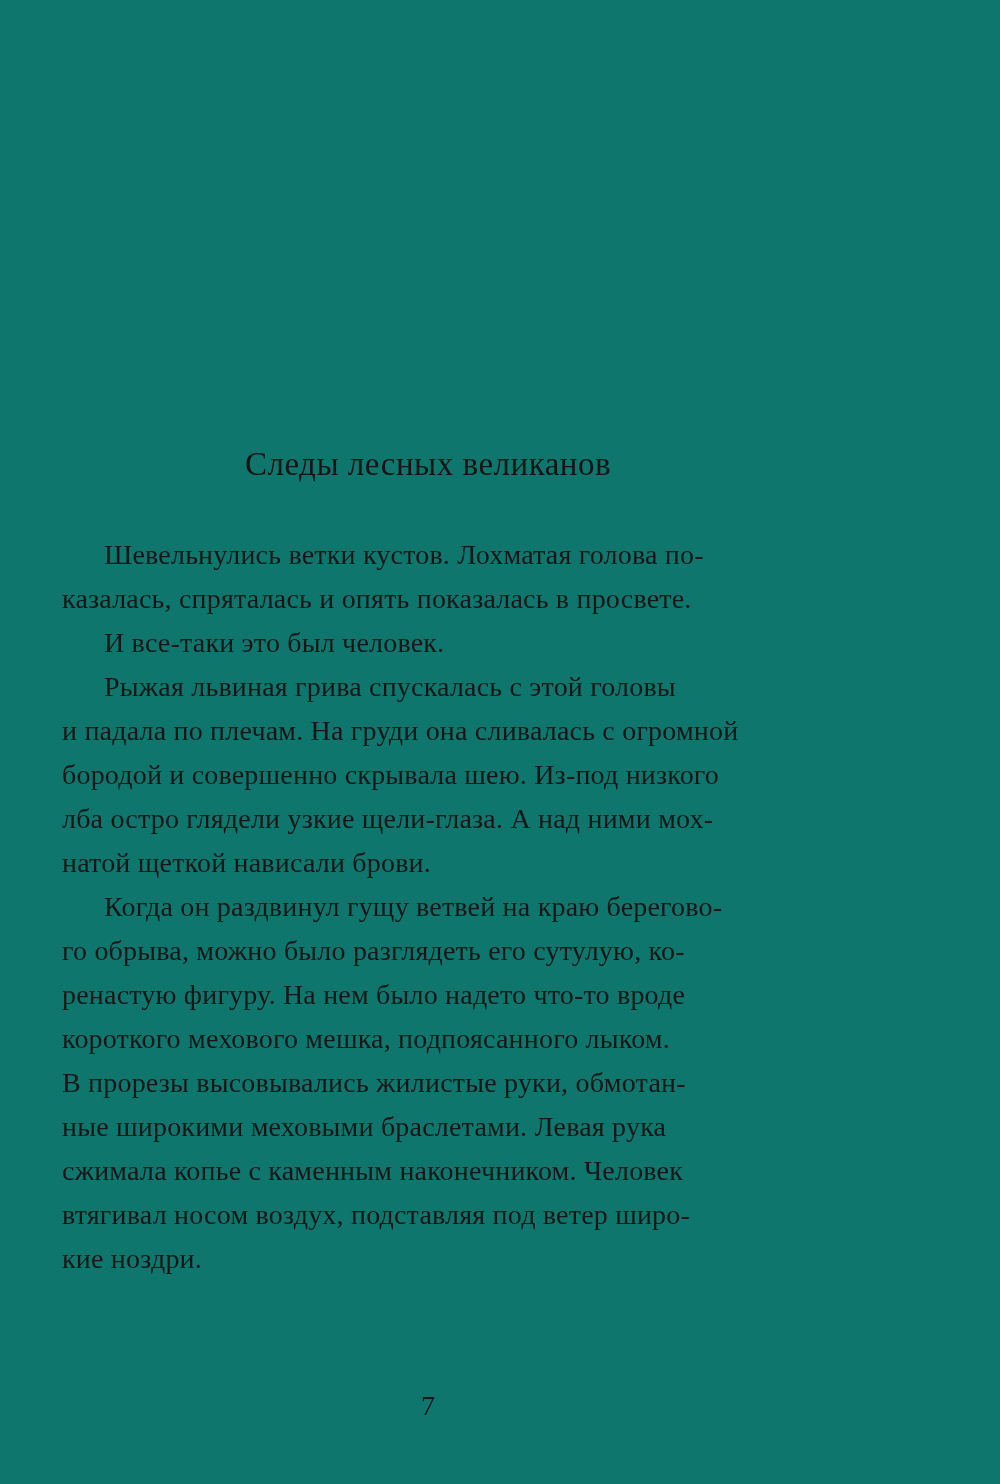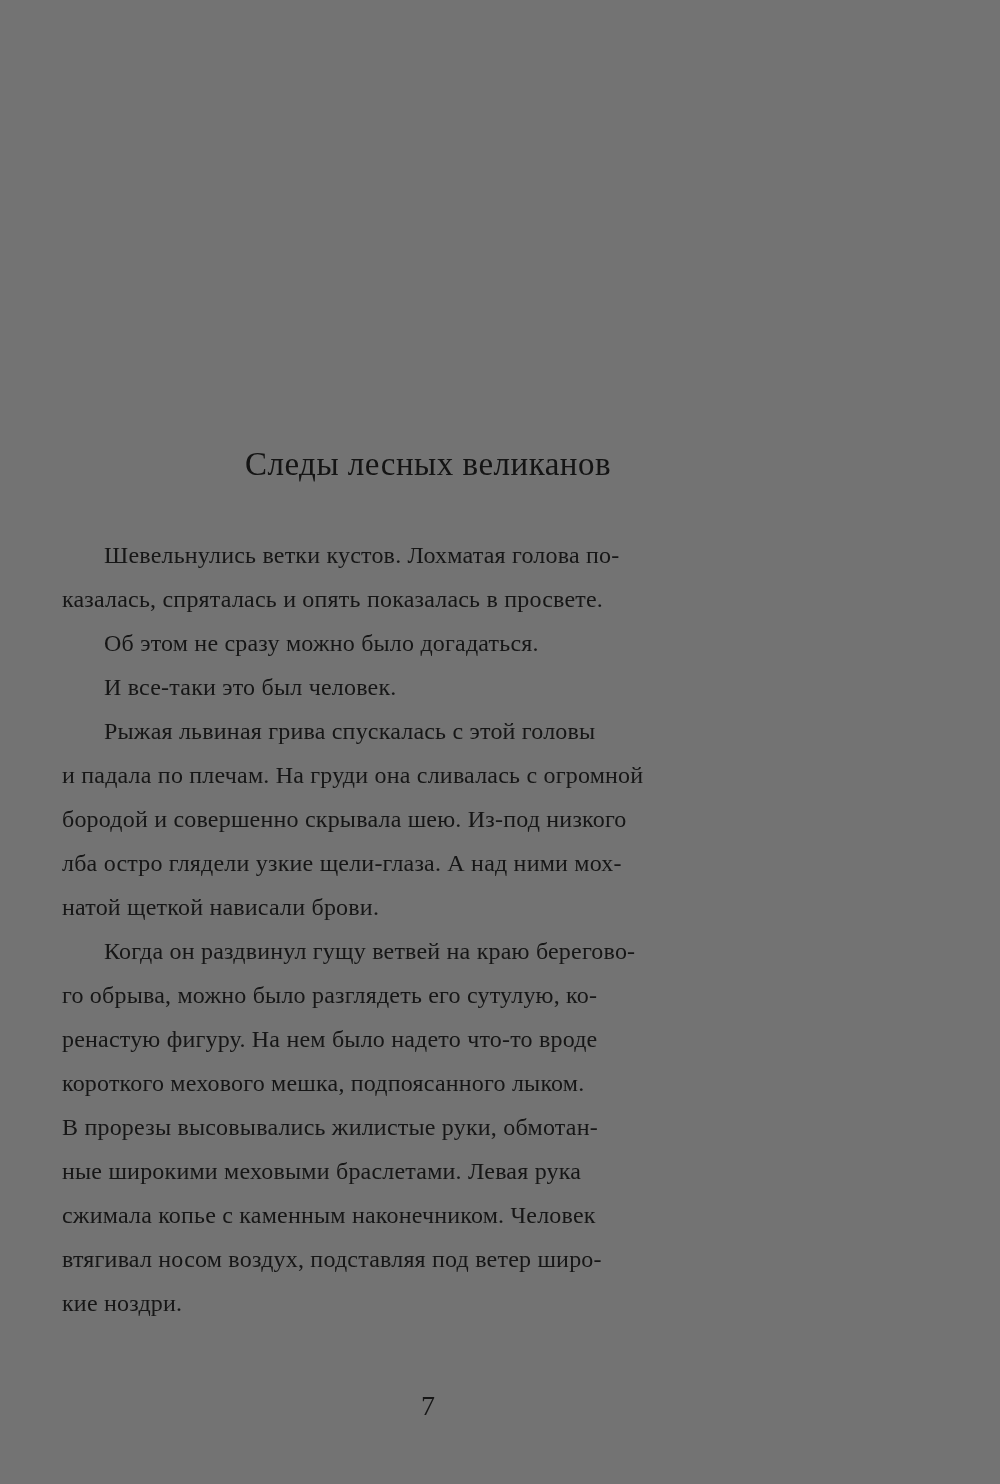--- a/index.html
+++ b/index.html
@@ -5,42 +5,42 @@
   html, body {
     margin: 0;
     padding: 0;
     background: #e8e8e8;
   }
   .book-page {
     position: relative;
     width: 1000px;
     height: 1484px;
     margin: 0 auto;
-    background: #737373;
+    background: #0f766e;
     box-shadow: 0 0 2px rgba(0,0,0,0.25);
     font-family: "Liberation Serif", "DejaVu Serif", serif;
     color: #161616;
     overflow: hidden;
   }
   .text-block {
     position: absolute;
     left: 62px;
     top: 446px;
     width: 732px;
   }
   .chapter-title {
     font-size: 33px;
     font-weight: 400;
     text-align: center;
     margin: 0 0 50px 0;
     letter-spacing: 0.5px;
     color: #141414;
   }
   .body-text {
-    font-size: 24px;
+    font-size: 28px;
     line-height: 44px;
     color: #161616;
   }
   .para {
     margin: 0;
     text-indent: 42px;
     white-space: pre-line;
     letter-spacing: 0.2px;
   }
   .page-number {
@@ -55,21 +55,20 @@
 </style>
 </head>
 <body>
 
 <div class="book-page">
   <div class="text-block">
     <h1 class="chapter-title">Следы лесных великанов</h1>
     <div class="body-text">
       <p class="para">Шевельнулись ветки кустов. Лохматая голова по-
 казалась, спряталась и опять показалась в просвете.</p>
-      <p class="para">Об этом не сразу можно было догадаться.</p>
       <p class="para">И все-таки это был человек.</p>
       <p class="para">Рыжая львиная грива спускалась с этой головы
 и падала по плечам. На груди она сливалась с огромной
 бородой и совершенно скрывала шею. Из-под низкого
 лба остро глядели узкие щели-глаза. А над ними мох-
 натой щеткой нависали брови.</p>
       <p class="para">Когда он раздвинул гущу ветвей на краю берегово-
 го обрыва, можно было разглядеть его сутулую, ко-
 ренастую фигуру. На нем было надето что-то вроде
 короткого мехового мешка, подпоясанного лыком.

